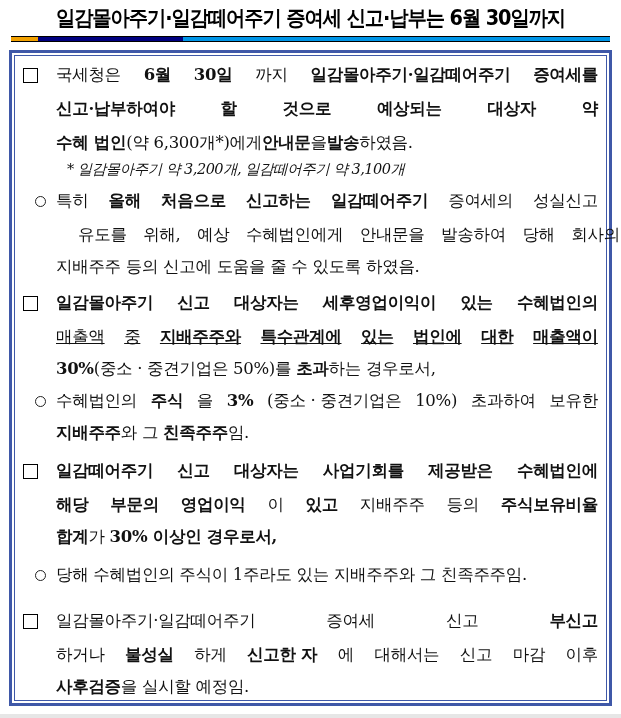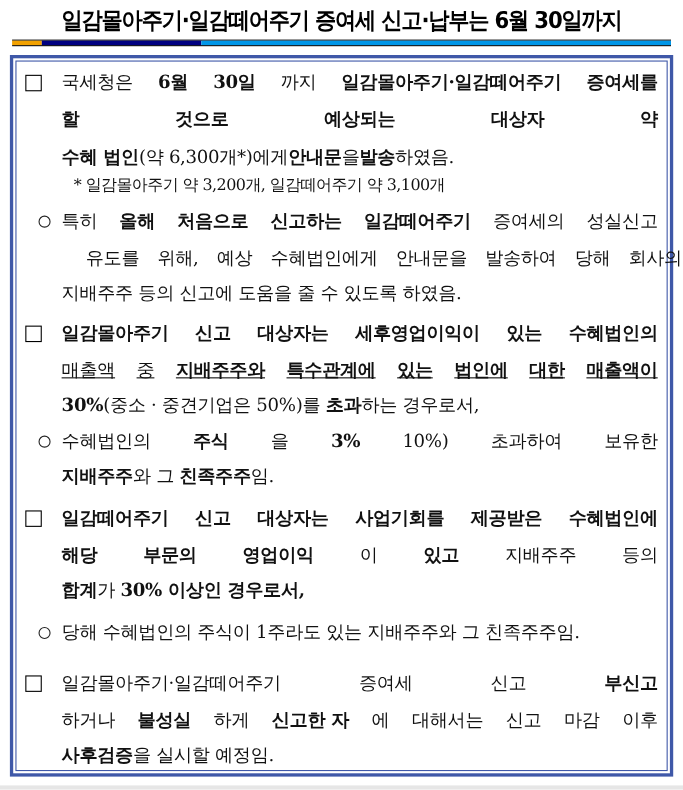--- a/index.html
+++ b/index.html
@@ -32,21 +32,21 @@
       letter-spacing: -0.3px;
     }
     .b { font-weight: bold; }
     .just { display: flex; justify-content: space-between; }
     .sq {
       position: absolute; width: 15px; height: 15px; border: 1.6px solid #000; background: #fff;
     }
     .circ {
       position: absolute; width: 11px; height: 11px; border: 1.2px solid #222; border-radius: 50%;
     }
-    .note { font-size: 14.5px; letter-spacing: -0.5px; }
+    .note { font-size: 14.5px; letter-spacing: -0.5px; font-style: italic; }
     .bottom-shade {
       position: absolute; left: 0; top: 714px; width: 621px; height: 4px; background: #e6e6e6;
     }
   </style>
 </head>
 <body>
 
 <div class="title">일감몰아주기·일감떼어주기 증여세 신고·납부는 6월 30일까지</div>
 <div class="title-bar">
   <span style="width:27px;background:#f2a100;"></span>
@@ -60,20 +60,21 @@
         <span class="sq" style="left: 8px; top: 12px;"></span>
         <div class="line just" style="left: 41px; top: 8px; width: 542px;">
           <span>국세청은</span>
           <span class="b">6월</span>
           <span class="b">30일</span>
           <span>까지</span>
           <span class="b">일감몰아주기·일감떼어주기</span>
           <span class="b">증여세를</span>
         </div>
         <div class="line just" style="left: 41px; top: 42px; width: 542px;">
+          <span class="b">신고·납부하여야</span>
           <span class="b">할</span>
           <span class="b">것으로</span>
           <span class="b">예상되는</span>
           <span class="b">대상자</span>
           <span class="b">약</span>
         </div>
         <div class="line" style="left: 41px; top: 76px;"><span class="b">수혜 법인</span><span>(약 6,300개*)에게</span><span class="b">안내문</span><span>을</span><span class="b">발송</span><span>하였음.</span></div>
         <div class="line note" style="left: 52px; top: 102px;">* 일감몰아주기 약 3,200개, 일감떼어주기 약 3,100개</div>
       </div>
       <div class="block">
@@ -121,20 +122,21 @@
         </div>
         <div class="line" style="left: 41px; top: 302px;"><span class="b">30%</span><span>(중소 · 중견기업은 50%)를 </span><span class="b">초과</span><span>하는 경우로서,</span></div>
       </div>
       <div class="block">
         <span class="circ" style="left: 20px; top: 340px;"></span>
         <div class="line just" style="left: 41px; top: 334px; width: 542px;">
           <span>수혜법인의</span>
           <span class="b">주식</span>
           <span>을</span>
           <span class="b">3%</span>
+          <span>(중소 · 중견기업은</span>
           <span>10%)</span>
           <span>초과하여</span>
           <span>보유한</span>
         </div>
         <div class="line" style="left: 41px; top: 366px;"><span class="b">지배주주</span><span>와 그 </span><span class="b">친족주주</span><span>임.</span></div>
       </div>
       <div class="block">
         <span class="sq" style="left: 8px; top: 408px;"></span>
         <div class="line just" style="left: 41px; top: 404px; width: 542px;">
           <span class="b">일감떼어주기</span>
@@ -145,20 +147,21 @@
           <span class="b">수혜법인에</span>
         </div>
         <div class="line just" style="left: 41px; top: 438px; width: 542px;">
           <span class="b">해당</span>
           <span class="b">부문의</span>
           <span class="b">영업이익</span>
           <span>이</span>
           <span class="b">있고</span>
           <span>지배주주</span>
           <span>등의</span>
+          <span class="b">주식보유비율</span>
         </div>
         <div class="line" style="left: 41px; top: 470px;"><span class="b">합계</span><span>가 </span><span class="b">30% 이상인 경우로서,</span></div>
       </div>
       <div class="block">
         <span class="circ" style="left: 20px; top: 514px;"></span>
         <div class="line" style="left: 41px; top: 508px;"><span>당해 수혜법인의 주식이 1주라도 있는 지배주주와 그 친족주주임.</span></div>
       </div>
       <div class="block">
         <span class="sq" style="left: 8px; top: 558px;"></span>
         <div class="line just" style="left: 41px; top: 554px; width: 542px;">

